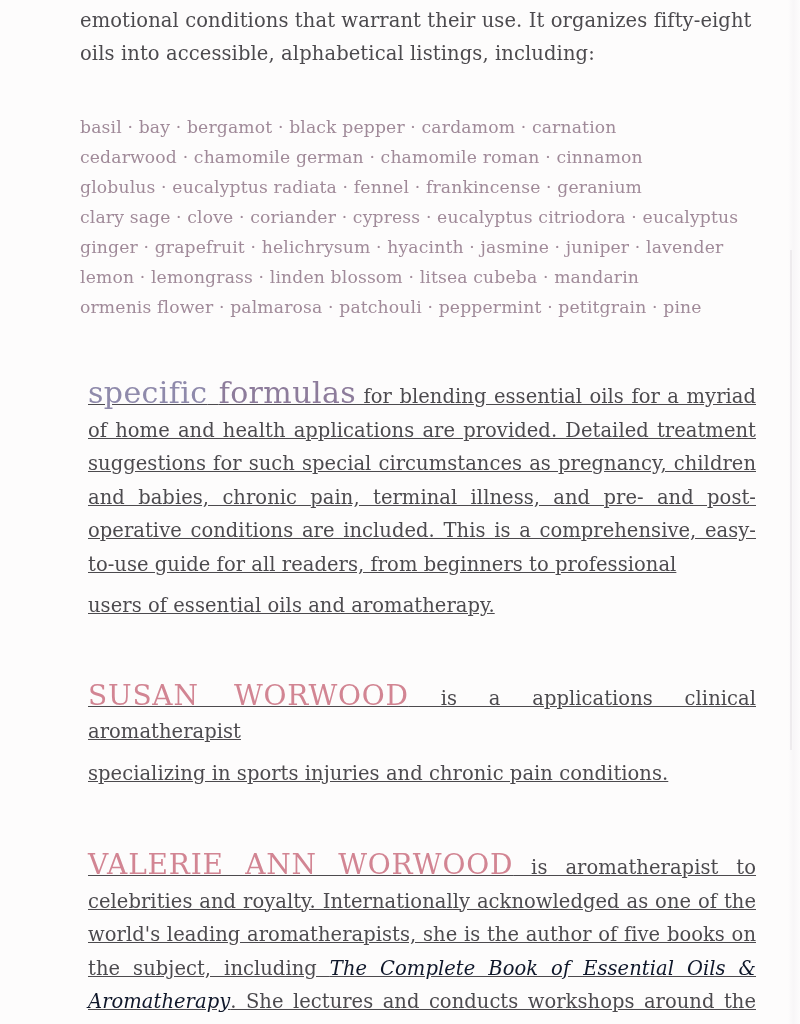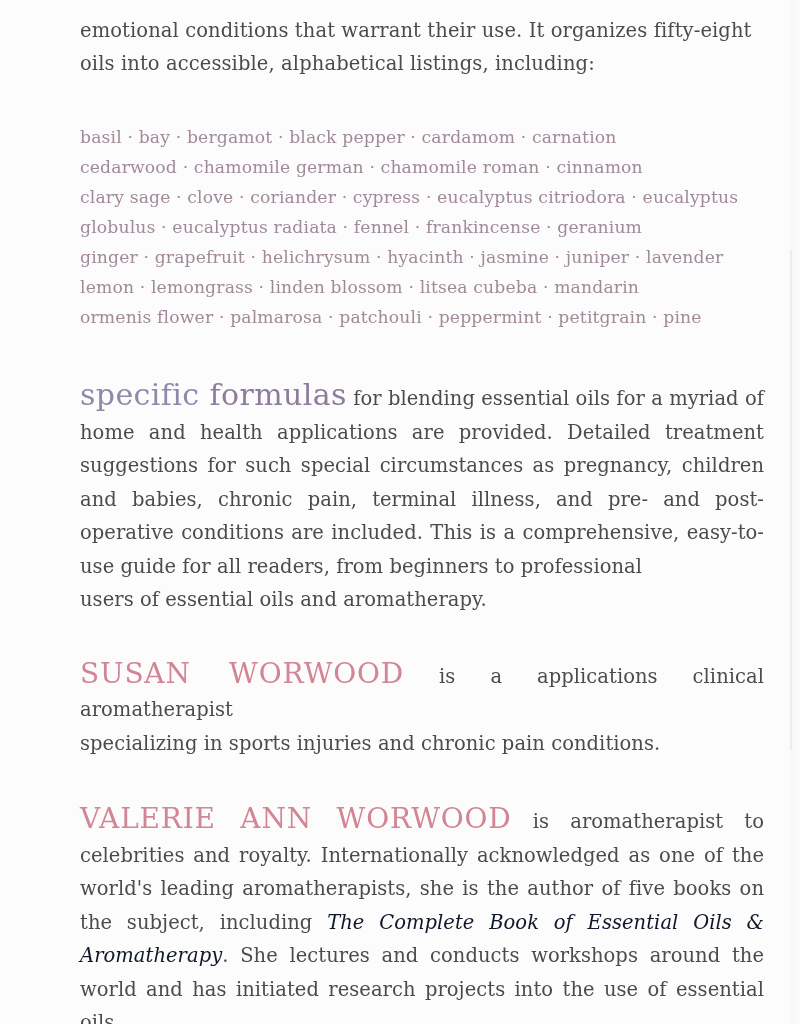--- a/index.html
+++ b/index.html
@@ -49,21 +49,21 @@
   .content {
     position: absolute;
     left: 80px;
     top: 0;
     width: 688px;
   }
 
   
   .intro {
     margin: 0;
-    padding-top: 14px;
+    padding-top: 4px;
     font-size: 19.5px;
     line-height: 33px;
     color: #4c4a4e;
     text-align: left;
     letter-spacing: 0.1px;
     width: 672px;
   }
 
   
   .oil-list {
@@ -120,40 +120,40 @@
   .author-name {
     color: #d28593;
     font-size: 28px;
     letter-spacing: 0.8px;
   }
   .book-title {
     font-style: italic;
     color: #0f172a;
   }
   
-  .bio p, .formulas p { margin: 0; }
+  .bio p, .formulas p { margin: 8px; text-decoration: underline; }
   .nojust { text-align: left; }
 </style>
 </head>
 <body>
 
 <div id="page">
 
   <div class="edge-right"></div>
   <div class="edge-right2"></div>
 
   <div class="content">
 
     <p class="intro">emotional conditions that warrant their use. It organizes fifty-eight oils into accessible, alphabetical listings, including:</p>
 
     <div class="oil-list">
       <div>basil · bay · bergamot · black pepper · cardamom · carnation</div>
       <div>cedarwood · chamomile german · chamomile roman · cinnamon</div>
+      <div>globulus · eucalyptus radiata · fennel · frankincense · geranium</div>
       <div>clary sage · clove · coriander · cypress · eucalyptus citriodora · eucalyptus</div>
-      <div>globulus · eucalyptus radiata · fennel · frankincense · geranium</div>
       <div>ginger · grapefruit · helichrysum · hyacinth · jasmine · juniper · lavender</div>
       <div>lemon · lemongrass · linden blossom · litsea cubeba · mandarin</div>
       <div>ormenis flower · palmarosa · patchouli · peppermint · petitgrain · pine</div>
     </div>
 
     <div class="formulas">
       <p><span class="hl-specific">specific</span><span class="hl-specific">&nbsp;</span><span class="hl-formulas">formulas</span><span> for blending essential oils for a myriad of home and health applications are provided. Detailed treatment suggestions for such special circumstances as pregnancy, children and babies, chronic pain, terminal illness, and pre- and post-operative conditions are included. This is a comprehensive, easy-to-use guide for all readers, from beginners to professional</span></p>
       <p class="nojust">users of essential oils and aromatherapy.</p>
     </div>
 

